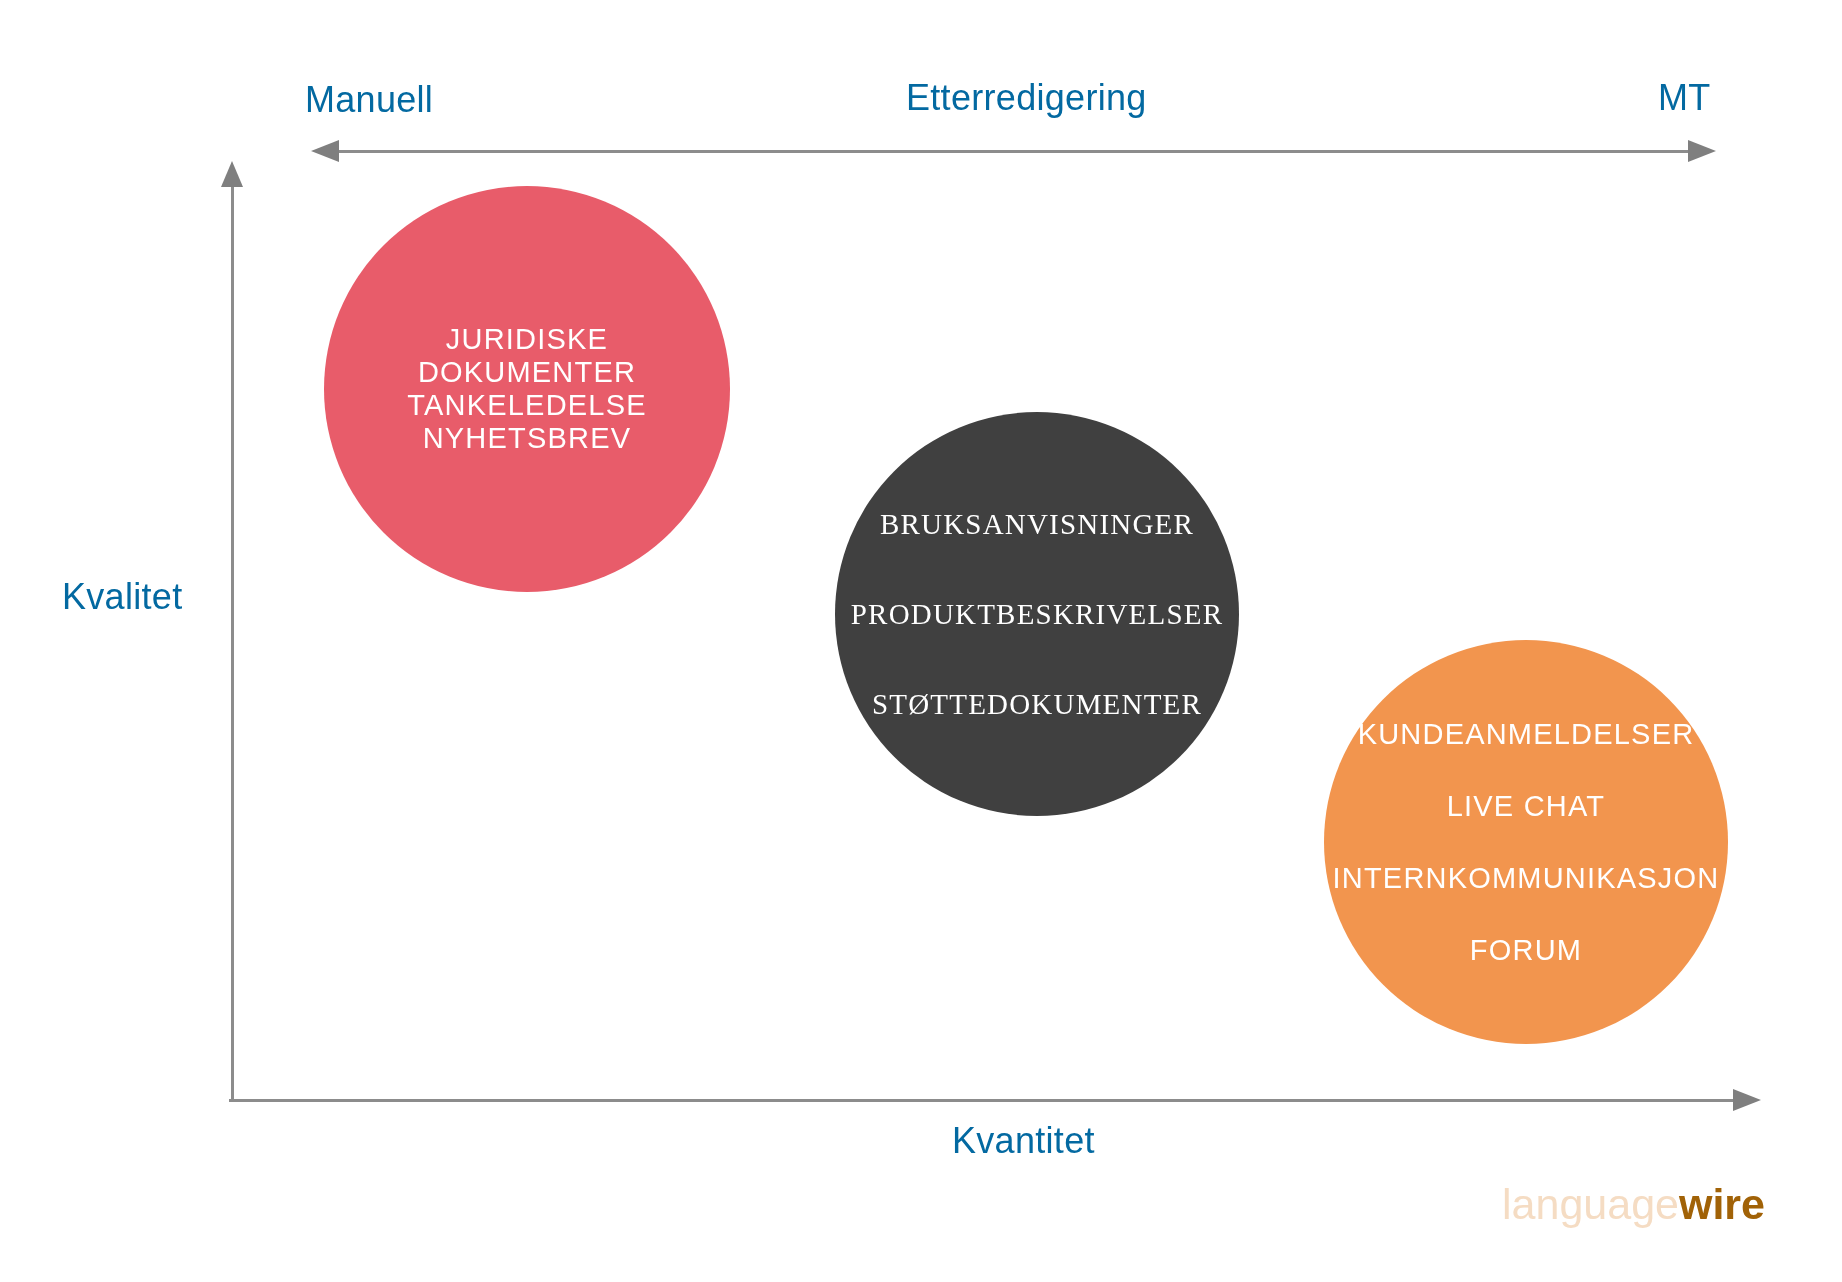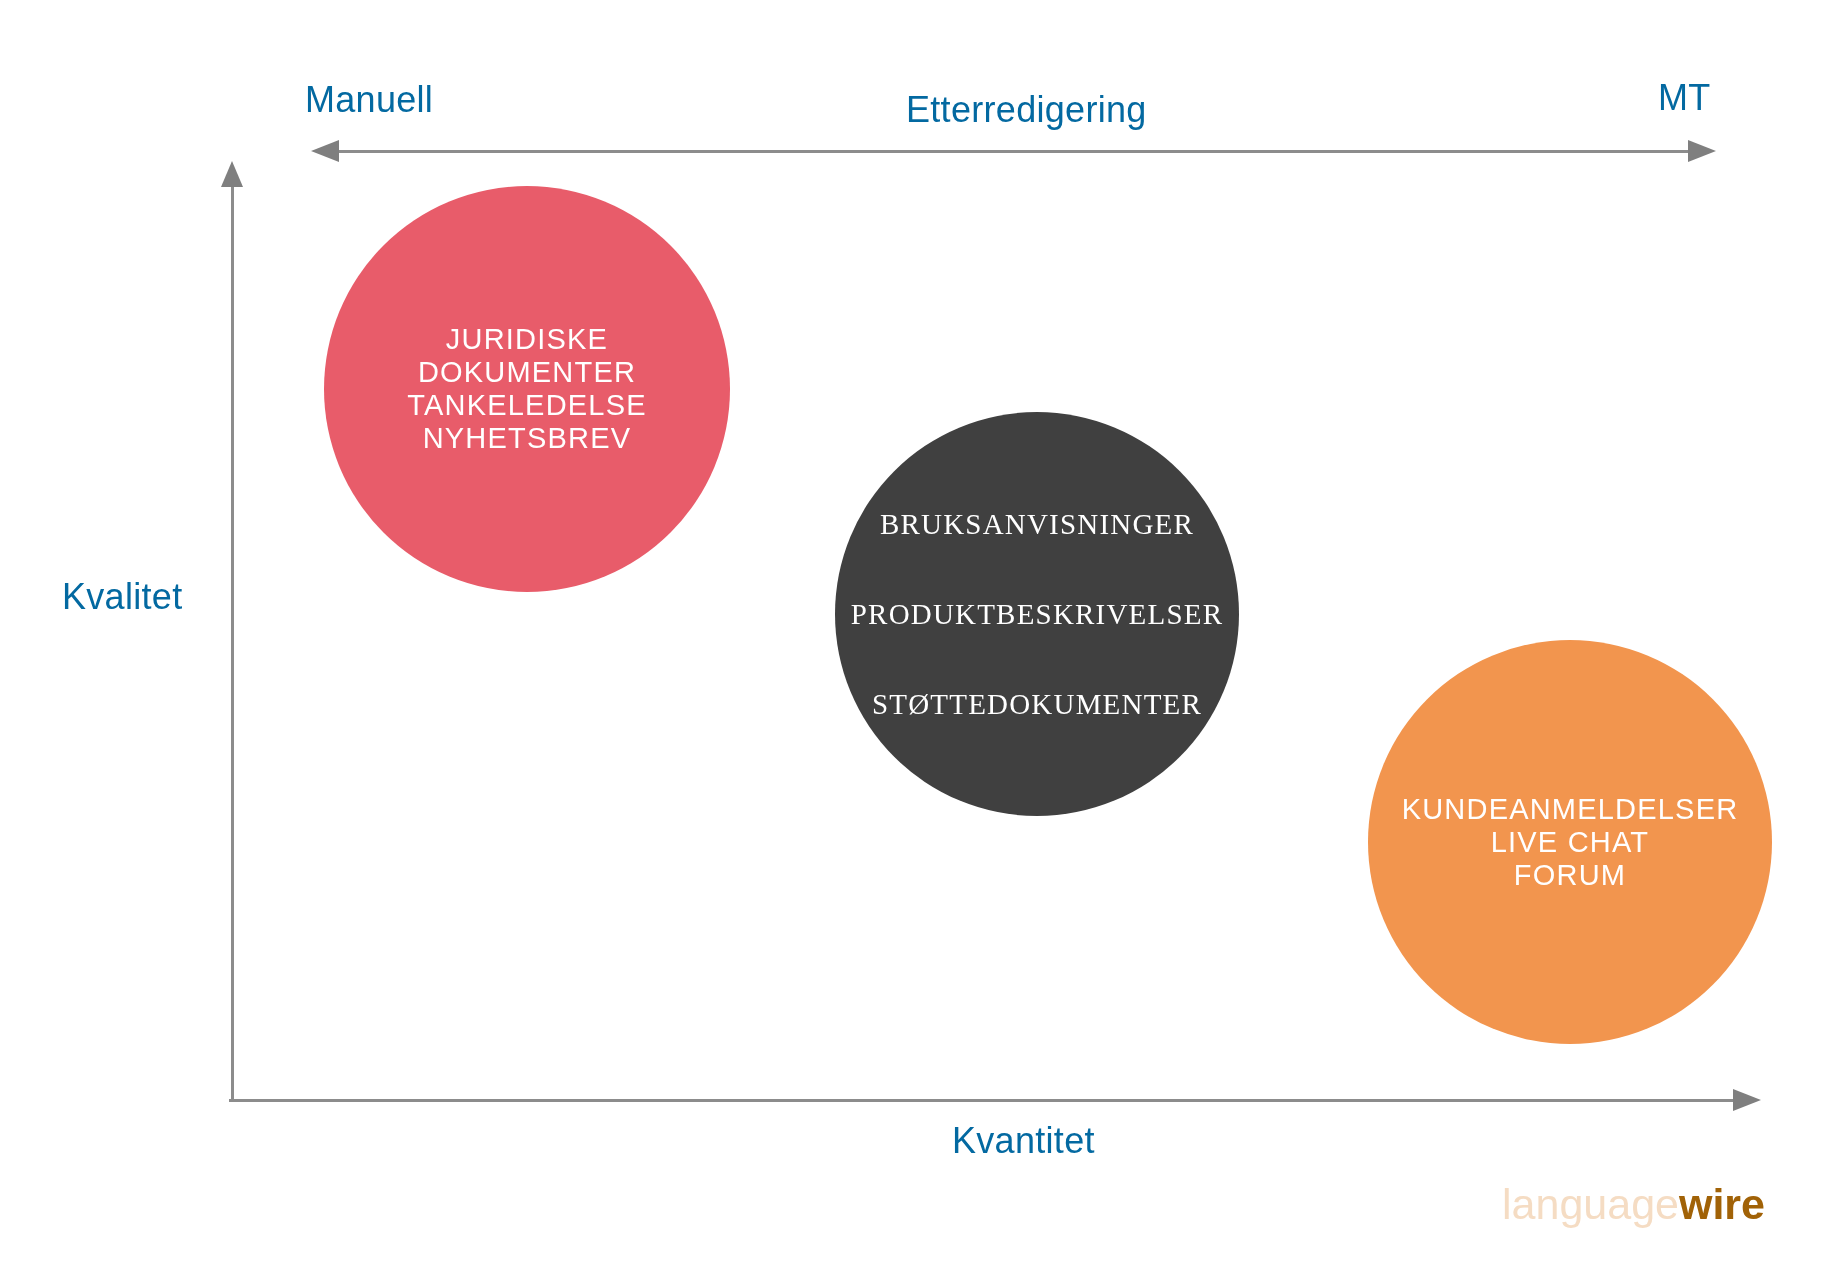--- a/index.html
+++ b/index.html
@@ -21,37 +21,37 @@
   
   .bubble{
     position:absolute;border-radius:50%;
     display:flex;flex-direction:column;align-items:center;justify-content:center;
     text-align:center;color:#ffffff;
   }
   .bline{font-size:29px;line-height:33px;letter-spacing:1.2px;font-weight:400;}
   .bubble--manual{left:324px;top:189px;width:406px;height:406px;transform:translateY(-3px);}
   .bubble--manual .bline{max-width:265px;}
   .bubble--postedit{left:835px;top:419px;width:404px;height:404px;gap:57px;transform:translateY(-7px);}
-  .bubble--mt{left:1368px;top:636px;width:404px;height:404px;transform:translateY(4px);}
+  .bubble--mt{left:1324px;top:636px;width:404px;height:404px;gap:39px;transform:translateY(4px);}
   
   .logo{position:absolute;left:1502px;top:1183px;font-size:43px;line-height:1;white-space:nowrap;}
   .logo-light{color:#f5dcc3;}
   .logo-bold{color:#a16207;font-weight:bold;}
 </style>
 </head>
 <body>
 
 <div class="canvas">
 
   <div class="line" style="left:332px;top:150px;width:1360px;height:3px;"></div>
   <div class="tri tri-left" style="left:311px;top:140px;"></div>
   <div class="tri tri-right" style="left:1688px;top:140px;"></div>
 
   <div class="axis-label" style="left:305px;top:78px;">Manuell</div>
-  <div class="axis-label" style="left:906px;top:76px;margin-top:12px;">Etterredigering</div>
+  <div class="axis-label" style="left:906px;top:76px;">Etterredigering</div>
   <div class="axis-label" style="left:1658px;top:76px;">MT</div>
 
   <div class="line" style="left:231px;top:182px;width:3px;height:920px;"></div>
   <div class="tri tri-up" style="left:221px;top:161px;"></div>
   <div class="axis-label" style="left:62px;top:559px;margin-top:16px;">Kvalitet</div>
 
   <div class="line" style="left:229px;top:1099px;width:1506px;height:3px;"></div>
   <div class="tri tri-right" style="left:1733px;top:1089px;"></div>
   <div class="axis-label" style="left:952px;top:1119px;">Kvantitet</div>
 
@@ -63,20 +63,21 @@
 
   <div class="bubble bubble--postedit" style="background-color: #404040; font-family: Liberation Serif, serif;">
     <div class="bline">BRUKSANVISNINGER</div>
     <div class="bline">PRODUKTBESKRIVELSER</div>
     <div class="bline">STØTTEDOKUMENTER</div>
   </div>
 
   <div class="bubble bubble--mt" style="background-color: rgb(242, 149, 78);">
     <div class="bline">KUNDEANMELDELSER</div>
     <div class="bline">LIVE CHAT</div>
+    <div class="bline">INTERNKOMMUNIKASJON</div>
     <div class="bline">FORUM</div>
   </div>
 
   <div class="logo">
     <span class="logo-light">language</span><span class="logo-bold">wire</span>
   </div>
 
 </div>
 
 </body></html>

